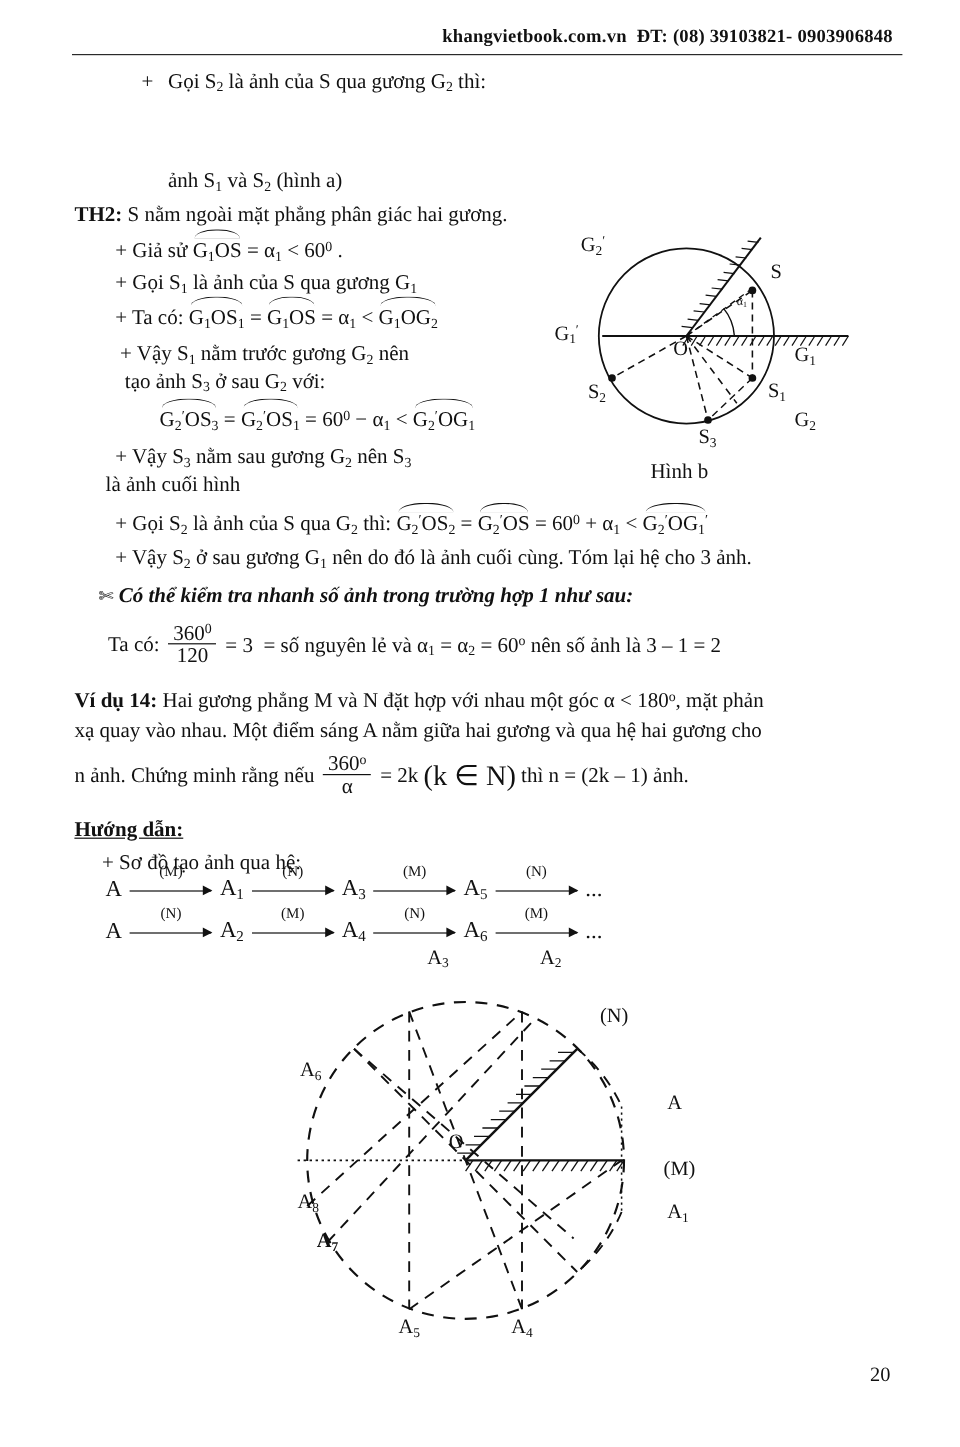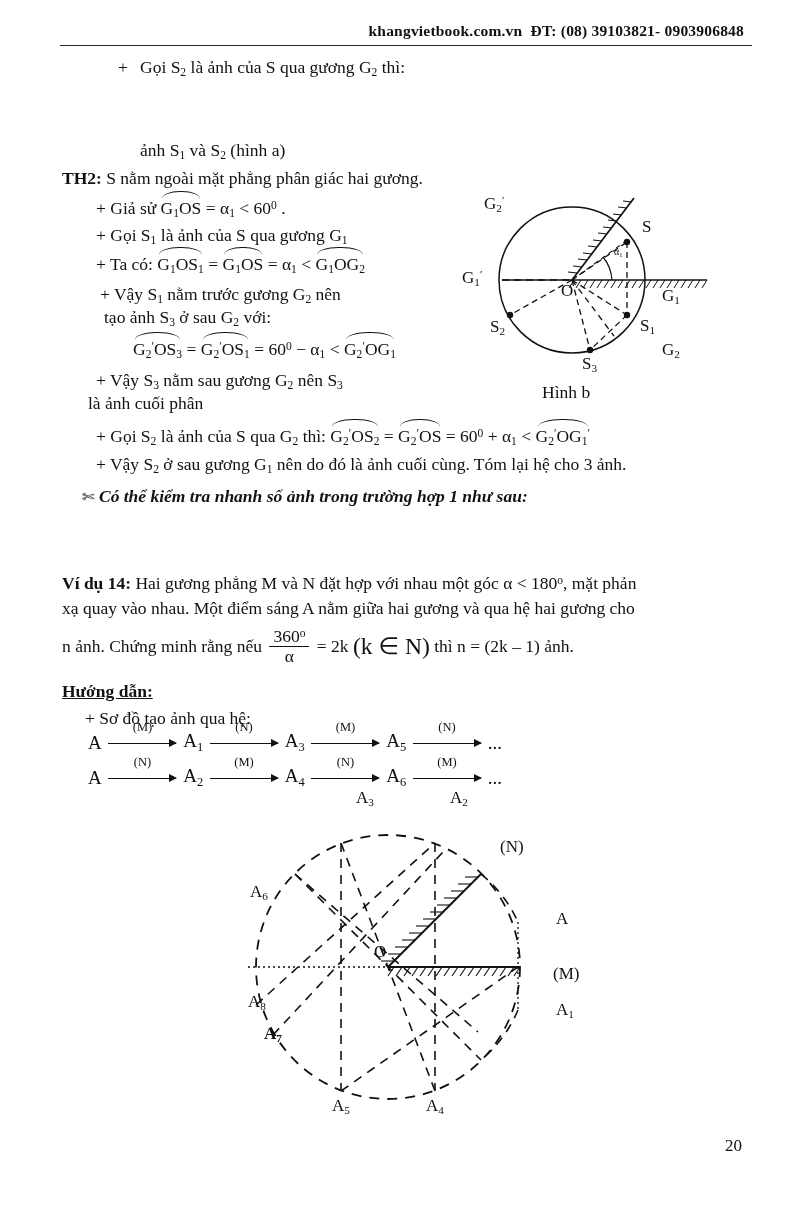--- a/index.html
+++ b/index.html
@@ -116,35 +116,43 @@
   </div>
 
   <div class="ln body-text" style="left:133px; top:337px;">
     <span class="arc">G<sub>2</sub><sup>′</sup>OS<sub>3</sub></span> = <span class="arc">G<sub>2</sub><sup>′</sup>OS<sub>1</sub></span> = 60<sup>0</sup> − α<sub>1</sub> &lt; <span class="arc">G<sub>2</sub><sup>′</sup>OG<sub>1</sub></span>
   </div>
 
   <div class="ln body-text" style="left:96px; top:369px;">
     + Vậy S<sub>3</sub> nằm sau gương G<sub>2</sub> nên S<sub>3</sub>
   </div>
   <div class="ln body-text" style="left:88px; top:392px;">
-    là ảnh cuối phân
+    là ảnh cuối hình
   </div>
 
   <div class="ln body-text" style="left:96px; top:424px;">
     + Gọi S<sub>2</sub> là ảnh của S qua G<sub>2</sub> thì: <span class="arc">G<sub>2</sub><sup>′</sup>OS<sub>2</sub></span> = <span class="arc">G<sub>2</sub><sup>′</sup>OS</span> = 60<sup>0</sup> + α<sub>1</sub> &lt; <span class="arc">G<sub>2</sub><sup>′</sup>OG<sub>1</sub><sup>′</sup></span>
   </div>
   <div class="ln body-text" style="left:96px; top:453px;">
     + Vậy S<sub>2</sub> ở sau gương G<sub>1</sub> nên do đó là ảnh cuối cùng. Tóm lại hệ cho 3 ảnh.
   </div>
 
   <div class="ln" style="left:82px; top:486px; font-size:17.5px;font-family:Liberation Serif, serif;">
     <span style="font-size:15px;">✄</span>
     <span class="bi">Có thể kiểm tra nhanh số ảnh trong trường hợp 1 như sau:</span>
   </div>
 
+  <div class="ln body-text" style="left:90px; top:519px;">
+    <span>Ta có:</span>
+    <span class="frac">
+      <span class="num">360<sup>0</sup></span>
+      <span class="den">120</span>
+    </span>
+    <span>= 3&nbsp; = số nguyên lẻ và α<sub>1</sub> = α<sub>2</sub> = 60<sup>o</sup> nên số ảnh là 3 – 1 = 2</span>
+  </div>
 
   <div class="ln body-text" style="left:62px; top:572px;">
     <span class="bold">Ví dụ 14:</span>
     <span>Hai gương phẳng M và N đặt hợp với nhau một góc α &lt; 180<sup>o</sup>, mặt phản</span>
   </div>
   <div class="ln body-text" style="left:62px; top:597px;">xạ quay vào nhau. Một điểm sáng A nằm giữa hai gương và qua hệ hai gương cho</div>
 
   <div class="ln body-text" style="left:62px; top:628px;">
     <span>n ảnh. Chứng minh rằng nếu</span>
     <span class="frac">

